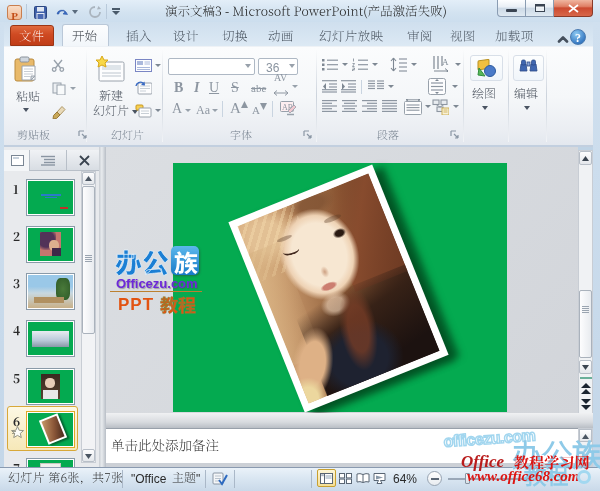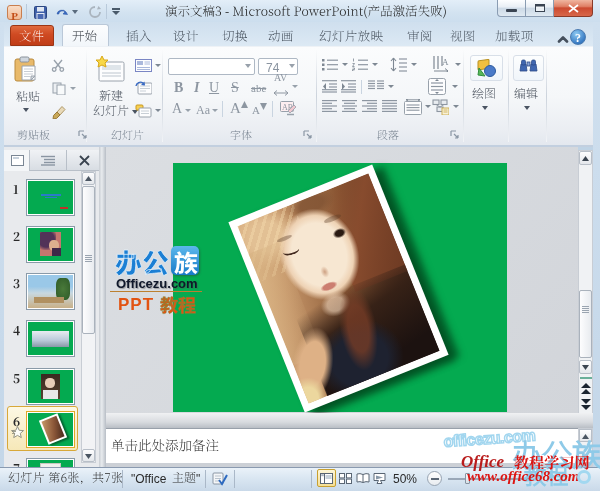--- a/index.html
+++ b/index.html
@@ -176,21 +176,21 @@
       <line x1="6" y1="9.5" x2="14" y2="9.5"></line>
     </g>
   </svg>
 <div class="abs" style="left:155px;top:109px;width:0;height:0;border-left:3px solid transparent;border-right:3px solid transparent;border-top:3.5px solid #7e8893"></div>
 <div style="position:absolute;left:111px;top:128px;line-height:0"><svg width="33" height="14" viewBox="0 -11.0 33 13.8" style="overflow:visible">
       <path d="M5.8 -6.5Q5.7 -6.4 5.6 -6.4Q5.4 -6.3 5.1 -6.4L5.4 -6.5Q5.2 -6.0 4.8 -5.5Q4.4 -4.9 4.0 -4.2Q3.5 -3.5 3.0 -2.9Q2.5 -2.2 2.0 -1.6Q1.4 -1.0 0.9 -0.5L0.9 -0.6H1.3Q1.2 -0.3 1.1 -0.2Q1.0 -0.0 0.9 0.0L0.5 -0.7Q0.5 -0.7 0.6 -0.7Q0.7 -0.7 0.7 -0.8Q0.8 -0.8 0.8 -0.8Q1.3 -1.3 1.7 -1.9Q2.2 -2.5 2.7 -3.2Q3.2 -3.9 3.6 -4.6Q4.0 -5.2 4.4 -5.9Q4.7 -6.5 4.9 -7.0ZM4.0 -8.8Q3.9 -8.6 3.8 -8.6Q3.6 -8.5 3.3 -8.6L3.6 -8.7Q3.4 -8.3 3.1 -7.7Q2.8 -7.2 2.5 -6.6Q2.1 -6.0 1.7 -5.5Q1.4 -4.9 1.0 -4.4L0.9 -4.6H1.3Q1.3 -4.3 1.2 -4.2Q1.1 -4.0 1.0 -3.9L0.6 -4.7Q0.6 -4.7 0.7 -4.7Q0.8 -4.8 0.8 -4.8Q1.2 -5.2 1.5 -5.8Q1.8 -6.3 2.1 -6.9Q2.5 -7.6 2.7 -8.2Q3.0 -8.7 3.1 -9.2ZM0.7 -0.6Q1.1 -0.7 1.9 -0.8Q2.6 -0.9 3.5 -1.1Q4.4 -1.2 5.4 -1.4L5.4 -1.2Q4.7 -1.0 3.5 -0.7Q2.3 -0.4 1.0 -0.2ZM0.8 -4.6Q1.1 -4.6 1.6 -4.7Q2.1 -4.7 2.7 -4.7Q3.3 -4.8 4.0 -4.8L4.0 -4.6Q3.5 -4.5 2.7 -4.4Q1.9 -4.2 1.0 -4.1ZM4.4 -2.9Q4.9 -2.5 5.2 -2.0Q5.5 -1.6 5.7 -1.2Q5.8 -0.8 5.8 -0.5Q5.9 -0.2 5.8 -0.1Q5.7 0.1 5.6 0.2Q5.4 0.2 5.3 0.0Q5.3 -0.4 5.1 -1.0Q5.0 -1.5 4.7 -2.0Q4.5 -2.5 4.2 -2.9ZM9.4 -8.0 9.8 -8.4 10.5 -7.8Q10.4 -7.7 10.0 -7.7Q10.0 -6.3 9.9 -5.2Q9.9 -4.1 9.8 -3.2Q9.8 -2.3 9.7 -1.6Q9.6 -0.9 9.4 -0.4Q9.3 0.0 9.2 0.2Q8.9 0.5 8.6 0.7Q8.3 0.8 8.0 0.8Q8.0 0.7 8.0 0.6Q7.9 0.4 7.8 0.4Q7.7 0.3 7.4 0.2Q7.1 0.2 6.8 0.1L6.8 -0.1Q7.1 -0.1 7.4 -0.0Q7.7 -0.0 7.9 0.0Q8.2 0.0 8.3 0.0Q8.5 0.0 8.6 0.0Q8.6 -0.0 8.7 -0.1Q9.0 -0.4 9.1 -1.4Q9.3 -2.4 9.4 -4.1Q9.5 -5.8 9.5 -8.0ZM9.9 -8.0V-7.7H4.8L4.7 -8.0Z M14.8 -8.2H20.3L20.7 -8.7Q20.7 -8.7 20.8 -8.6Q20.9 -8.6 21.0 -8.5Q21.2 -8.4 21.3 -8.2Q21.4 -8.1 21.5 -8.0Q21.5 -7.8 21.3 -7.8H14.9ZM13.5 -9.1 14.4 -9.0Q14.4 -8.8 14.3 -8.8Q14.2 -8.7 14.0 -8.7Q14.0 -7.2 14.0 -6.0Q14.0 -4.9 13.9 -3.8Q13.8 -2.8 13.5 -2.0Q13.3 -1.2 12.8 -0.5Q12.4 0.2 11.6 0.7L11.4 0.5Q12.1 0.0 12.5 -0.7Q12.9 -1.4 13.2 -2.2Q13.4 -3.1 13.4 -4.1Q13.5 -5.1 13.5 -6.4Q13.5 -7.6 13.5 -9.1ZM13.6 -2.8Q14.3 -2.5 14.7 -2.2Q15.2 -1.9 15.4 -1.6Q15.7 -1.3 15.8 -1.0Q15.9 -0.8 15.8 -0.6Q15.8 -0.5 15.7 -0.4Q15.6 -0.4 15.4 -0.5Q15.3 -0.8 14.9 -1.3Q14.6 -1.7 14.2 -2.0Q13.8 -2.4 13.4 -2.7ZM15.3 -7.0 16.0 -6.5Q16.0 -6.4 15.9 -6.4Q15.7 -6.3 15.6 -6.4Q15.4 -6.2 15.2 -6.0Q14.9 -5.7 14.6 -5.5Q14.3 -5.2 14.0 -5.0L13.9 -5.1Q14.1 -5.4 14.4 -5.7Q14.7 -6.1 14.9 -6.4Q15.1 -6.8 15.3 -7.0ZM12.5 -6.7H12.7Q12.7 -6.0 12.7 -5.5Q12.6 -5.0 12.5 -4.7Q12.3 -4.4 12.1 -4.2Q11.9 -4.1 11.7 -4.1Q11.6 -4.1 11.5 -4.2Q11.4 -4.2 11.5 -4.4Q11.5 -4.5 11.7 -4.7Q11.8 -4.8 12.0 -5.0Q12.2 -5.3 12.3 -5.7Q12.5 -6.1 12.5 -6.7ZM18.6 -8.1H19.1V-0.2Q19.1 0.1 19.0 0.3Q19.0 0.5 18.8 0.6Q18.5 0.8 18.1 0.8Q18.1 0.7 18.0 0.6Q18.0 0.5 17.9 0.4Q17.7 0.3 17.5 0.2Q17.3 0.2 16.9 0.1V-0.1Q16.9 -0.1 17.1 -0.0Q17.2 -0.0 17.5 -0.0Q17.8 0.0 18.0 0.0Q18.2 0.0 18.3 0.0Q18.5 0.0 18.5 -0.0Q18.6 -0.1 18.6 -0.2Z M24.5 -8.8 25.3 -8.7Q25.3 -8.6 25.2 -8.5Q25.2 -8.4 24.9 -8.4V-4.9Q24.9 -4.1 24.8 -3.3Q24.8 -2.5 24.5 -1.8Q24.3 -1.0 23.8 -0.4Q23.3 0.3 22.6 0.8L22.4 0.6Q23.3 -0.1 23.7 -0.9Q24.1 -1.8 24.3 -2.8Q24.5 -3.8 24.5 -4.9ZM28.2 -9.2 29.0 -9.1Q29.0 -9.0 28.9 -8.9Q28.8 -8.9 28.7 -8.8V-6.2H28.2ZM24.7 -6.3H31.2L31.6 -6.8Q31.6 -6.8 31.7 -6.8Q31.8 -6.7 31.9 -6.6Q32.1 -6.5 32.2 -6.4Q32.4 -6.2 32.5 -6.1Q32.5 -6.0 32.4 -6.0Q32.3 -6.0 32.2 -6.0H24.7ZM24.7 -3.9H29.5V-3.5H24.7ZM28.9 -3.9H28.8L29.1 -4.2L29.9 -3.6Q29.9 -3.6 29.7 -3.5Q29.6 -3.4 29.4 -3.4V0.7Q29.4 0.7 29.3 0.8Q29.2 0.8 29.1 0.8Q29.1 0.8 29.0 0.8H28.9Z" fill="#6a7684"></path>
     </svg></div>
 <div class="abs" style="left:168px;top:58px;width:87px;height:17px;background:#fff;border:1px solid #aeb8c4;border-radius:2px"></div>
 <div class="abs" style="left:245px;top:64px;width:0;height:0;border-left:3.5px solid transparent;border-right:3.5px solid transparent;border-top:4px solid #98a1ab"></div>
 <div class="abs" style="left:258px;top:58px;width:40px;height:17px;background:#fff;border:1px solid #aeb8c4;border-radius:2px"></div>
-<div class="abs" style="left:266px;top:61px;color:#8a94a0;font:12px 'Liberation Sans'">74</div>
+<div class="abs" style="left:266px;top:61px;color:#8a94a0;font:12px 'Liberation Sans'">36</div>
 <div class="abs" style="left:289px;top:64px;width:0;height:0;border-left:3.5px solid transparent;border-right:3.5px solid transparent;border-top:4px solid #98a1ab"></div>
 <div class="abs" style="left:174px;top:80px;color:#8d96a1;font:bold 14px 'Liberation Serif'">B</div>
 <div class="abs" style="left:194px;top:80px;color:#8d96a1;font:bold italic 14px 'Liberation Serif'">I</div>
 <div class="abs" style="left:209px;top:80px;color:#8d96a1;font:14px 'Liberation Serif';text-decoration:underline">U</div>
 <div class="abs" style="left:231px;top:80px;color:#8d96a1;font:14px 'Liberation Serif';text-decoration:line-through">S</div>
 <div class="abs" style="left:251px;top:82px;color:#8d96a1;font:11px 'Liberation Serif';text-decoration:line-through">abe</div>
 <div class="abs" style="left:274px;top:72px;color:#8d96a1;font:10px 'Liberation Serif'">AV</div>
 <svg class="abs" style="left:274px;top:90px" width="14" height="6" viewBox="0 0 14 6">
     <path d="M0 3 h14 M0 3 l3 -2.5 M0 3 l3 2.5 M14 3 l-3 -2.5 M14 3 l-3 2.5" stroke="#8d96a1" stroke-width="1"></path>
   </svg>
@@ -536,21 +536,21 @@
 <div class="abs" style="left:50px;top:84px;width:25px;height:12px;background:radial-gradient(ellipse 11px 5px,#cc7e70 55%,rgba(204,126,112,0) 82%)"></div>
 </div>
   </div>
 <svg class="abs" style="left:115px;top:246px;overflow:visible" width="58" height="30" viewBox="0 -27 58 30">
     <path d="M2.1 -18.7H18.9V-14.7H2.1ZM16.8 -18.7H21.2Q21.2 -18.7 21.2 -18.3Q21.2 -17.9 21.2 -17.4Q21.2 -17.0 21.2 -16.7Q21.1 -12.6 20.9 -9.6Q20.8 -6.7 20.5 -4.7Q20.3 -2.8 20.0 -1.6Q19.8 -0.5 19.4 0.1Q18.7 1.0 18.0 1.4Q17.3 1.7 16.4 1.9Q15.6 2.1 14.4 2.1Q13.2 2.1 12.0 2.1Q11.9 1.2 11.5 -0.1Q11.1 -1.3 10.6 -2.2Q11.7 -2.1 12.7 -2.0Q13.7 -2.0 14.3 -2.0Q14.6 -2.0 14.9 -2.1Q15.1 -2.2 15.4 -2.5Q15.7 -2.8 15.9 -3.9Q16.2 -4.9 16.3 -6.7Q16.5 -8.6 16.6 -11.3Q16.7 -14.0 16.8 -17.8ZM8.9 -23.0H13.2V-16.8Q13.2 -15.0 13.1 -13.0Q12.9 -10.9 12.4 -8.8Q11.9 -6.6 10.9 -4.5Q9.9 -2.4 8.2 -0.6Q6.5 1.3 4.0 2.8Q3.7 2.3 3.1 1.7Q2.5 1.1 1.9 0.5Q1.2 -0.1 0.7 -0.5Q2.9 -1.7 4.4 -3.3Q5.9 -4.9 6.8 -6.6Q7.7 -8.4 8.2 -10.2Q8.6 -12.0 8.8 -13.7Q8.9 -15.4 8.9 -16.9ZM3.9 -13.7 7.6 -12.2Q7.0 -11.0 6.4 -9.6Q5.8 -8.3 5.2 -7.0Q4.5 -5.7 3.9 -4.6L0.1 -6.7Q0.8 -7.6 1.5 -8.8Q2.2 -9.9 2.9 -11.2Q3.5 -12.4 3.9 -13.7ZM20.2 -12.8 23.8 -14.1Q24.3 -12.7 24.9 -11.2Q25.4 -9.7 25.9 -8.2Q26.4 -6.8 26.7 -5.7L22.8 -4.1Q22.6 -5.2 22.2 -6.7Q21.7 -8.2 21.2 -9.8Q20.7 -11.4 20.2 -12.8Z M42.8 -7.2 46.6 -8.9Q47.7 -7.4 48.8 -5.7Q49.9 -4.0 50.9 -2.4Q51.9 -0.7 52.5 0.6L48.6 2.7Q48.0 1.4 47.0 -0.3Q46.1 -2.1 45.0 -3.9Q43.8 -5.7 42.8 -7.2ZM34.6 -22.6 39.0 -21.4Q38.1 -19.2 36.9 -17.1Q35.7 -14.9 34.3 -13.1Q32.9 -11.3 31.5 -10.0Q31.1 -10.4 30.5 -10.9Q29.8 -11.5 29.1 -12.0Q28.4 -12.5 27.8 -12.8Q29.3 -13.9 30.6 -15.5Q31.8 -17.0 32.9 -18.8Q33.9 -20.7 34.6 -22.6ZM46.1 -22.8Q46.6 -21.6 47.5 -20.3Q48.3 -19.0 49.3 -17.8Q50.3 -16.6 51.3 -15.4Q52.4 -14.3 53.4 -13.4Q52.8 -13.0 52.2 -12.4Q51.6 -11.9 51.0 -11.2Q50.5 -10.6 50.1 -10.0Q49.1 -11.2 48.0 -12.5Q47.0 -13.8 45.9 -15.2Q44.8 -16.7 43.9 -18.2Q43.0 -19.7 42.2 -21.2ZM30.9 1.5Q30.8 1.0 30.6 0.3Q30.3 -0.5 30.0 -1.3Q29.7 -2.1 29.4 -2.7Q30.1 -2.9 30.7 -3.4Q31.2 -3.9 32.0 -4.8Q32.5 -5.2 33.2 -6.2Q34.0 -7.3 34.9 -8.7Q35.8 -10.1 36.7 -11.8Q37.6 -13.4 38.4 -15.1L42.8 -13.3Q41.6 -10.9 40.0 -8.6Q38.5 -6.4 36.9 -4.4Q35.2 -2.4 33.7 -0.8V-0.7Q33.7 -0.7 33.3 -0.5Q32.8 -0.2 32.3 0.1Q31.8 0.4 31.3 0.8Q30.9 1.2 30.9 1.5ZM30.9 1.5 30.8 -1.9 33.2 -3.3 46.3 -4.2Q46.5 -3.3 46.7 -2.3Q47.0 -1.2 47.2 -0.5Q44.0 -0.2 41.7 0.0Q39.3 0.3 37.7 0.4Q36.0 0.6 34.9 0.7Q33.7 0.8 33.0 0.9Q32.2 1.1 31.8 1.2Q31.3 1.3 30.9 1.5Z" fill="#1b7fd4" stroke="#e8f4fc" stroke-width="0.8"></path>
   </svg>
 <div class="abs" style="left:171px;top:246px;width:28px;height:29px;background:linear-gradient(#5cb8ec,#177ac8);border-radius:5px;box-shadow:1px 1px 2px rgba(60,60,60,0.5)"></div>
 <div style="position:absolute;left:174px;top:248px;line-height:0"><svg width="24" height="30" viewBox="0 -24.0 24 30.0" style="overflow:visible">
       <path d="M12.8 -17.8H23.1V-15.0H12.8ZM13.0 -20.5 15.8 -19.8Q15.1 -17.6 14.0 -15.5Q12.9 -13.5 11.7 -12.1Q11.4 -12.3 11.0 -12.7Q10.5 -13.0 10.1 -13.3Q9.6 -13.6 9.3 -13.8Q10.5 -15.0 11.5 -16.8Q12.4 -18.6 13.0 -20.5ZM13.9 -12.6H22.4V-9.9H13.9ZM11.0 -7.7H23.1V-4.8H11.0ZM13.9 -14.7 16.7 -14.0Q16.1 -12.3 15.2 -10.6Q14.2 -8.9 13.2 -7.8Q12.9 -8.1 12.5 -8.4Q12.0 -8.7 11.5 -9.0Q11.1 -9.3 10.7 -9.5Q11.8 -10.4 12.6 -11.8Q13.4 -13.2 13.9 -14.7ZM18.7 -5.7Q19.3 -3.9 20.6 -2.5Q21.8 -1.1 23.6 -0.3Q23.1 0.1 22.5 0.8Q21.9 1.5 21.6 2.1Q19.7 1.0 18.4 -0.8Q17.1 -2.7 16.3 -5.0ZM15.7 -11.0H18.7V-7.3Q18.7 -6.2 18.4 -4.9Q18.2 -3.7 17.5 -2.4Q16.8 -1.2 15.5 0.0Q14.2 1.2 12.2 2.2Q11.9 1.7 11.3 1.0Q10.7 0.4 10.2 0.0Q12.1 -0.8 13.2 -1.7Q14.3 -2.6 14.8 -3.6Q15.4 -4.6 15.5 -5.6Q15.7 -6.5 15.7 -7.4ZM0.7 -16.8H10.3V-13.9H0.7ZM4.8 -11.3H8.6V-8.4H4.8ZM2.8 -15.1H5.8Q5.8 -11.4 5.6 -8.2Q5.3 -4.9 4.7 -2.3Q4.0 0.3 2.5 2.2Q2.2 1.6 1.5 1.0Q0.9 0.3 0.3 -0.1Q1.3 -1.3 1.8 -2.9Q2.3 -4.4 2.5 -6.3Q2.7 -8.2 2.8 -10.4Q2.8 -12.6 2.8 -15.1ZM7.1 -11.3H10.0Q10.0 -11.3 10.0 -11.1Q10.0 -10.9 10.0 -10.6Q10.0 -10.3 10.0 -10.1Q10.0 -7.5 9.9 -5.6Q9.9 -3.7 9.8 -2.4Q9.7 -1.2 9.6 -0.5Q9.4 0.2 9.2 0.5Q8.9 1.1 8.5 1.3Q8.1 1.5 7.5 1.6Q7.1 1.7 6.4 1.7Q5.7 1.8 5.0 1.8Q4.9 1.1 4.7 0.3Q4.5 -0.5 4.2 -1.0Q4.7 -1.0 5.2 -1.0Q5.7 -1.0 5.9 -1.0Q6.2 -1.0 6.3 -1.0Q6.5 -1.1 6.6 -1.3Q6.8 -1.6 6.9 -2.5Q7.0 -3.5 7.1 -5.5Q7.1 -7.4 7.1 -10.8ZM2.9 -19.4 5.5 -20.7Q6.1 -20.0 6.8 -19.1Q7.5 -18.3 7.8 -17.6L5.1 -16.2Q4.8 -16.8 4.1 -17.7Q3.5 -18.7 2.9 -19.4Z" fill="#ffffff"></path>
     </svg></div>
-<div class="abs" style="left:116px;top:276px;font:bold 13px 'Liberation Sans';color:#0f172a;text-shadow:1px 1px 1px rgba(80,80,80,0.45)">Officezu.com</div>
+<div class="abs" style="left:116px;top:276px;font:bold 13px 'Liberation Sans';color:#6d28d9;text-shadow:1px 1px 1px rgba(80,80,80,0.45)">Officezu.com</div>
 <div class="abs" style="left:110px;top:291px;width:92px;height:1px;background:#bc8030"></div>
 <div class="abs" style="left:118px;top:295px;font:bold 17px 'Liberation Sans';color:#e25312;letter-spacing:1px">PPT</div>
 <svg class="abs" style="left:160px;top:294px;overflow:visible" width="40" height="22" viewBox="0 -18 40 22">
     <path d="M2.1 -7.9H7.1V-6.1H2.1ZM1.2 -13.8H7.0V-11.8H1.2ZM0.5 -10.7H9.3V-8.7H0.5ZM3.1 -15.3H5.3V-9.7H3.1ZM8.1 -14.9 10.3 -14.3Q9.0 -10.9 6.8 -8.4Q4.6 -5.8 1.8 -4.2Q1.7 -4.5 1.4 -4.8Q1.1 -5.2 0.8 -5.5Q0.5 -5.8 0.2 -6.0Q2.9 -7.4 4.9 -9.7Q7.0 -11.9 8.1 -14.9ZM4.0 -4.9H6.3V-0.6Q6.3 0.2 6.1 0.6Q5.9 1.0 5.4 1.3Q4.9 1.5 4.3 1.6Q3.6 1.6 2.8 1.6Q2.7 1.2 2.5 0.6Q2.3 0.0 2.1 -0.4Q2.6 -0.4 3.1 -0.4Q3.6 -0.4 3.7 -0.4Q3.9 -0.4 4.0 -0.4Q4.0 -0.5 4.0 -0.6ZM6.6 -7.9H7.1L7.5 -8.0L8.8 -7.0Q8.1 -6.1 7.1 -5.2Q6.1 -4.3 5.2 -3.7Q5.0 -4.0 4.6 -4.3Q4.3 -4.7 4.0 -4.9Q4.5 -5.2 5.0 -5.7Q5.5 -6.2 6.0 -6.6Q6.4 -7.1 6.6 -7.5ZM0.4 -3.7Q1.6 -3.8 3.1 -3.9Q4.5 -4.0 6.2 -4.1Q7.8 -4.2 9.4 -4.3V-2.3Q7.8 -2.2 6.3 -2.0Q4.7 -1.9 3.3 -1.8Q1.9 -1.7 0.7 -1.6ZM10.8 -12.1H17.5V-9.9H10.8ZM11.0 -15.4 13.4 -15.0Q13.1 -13.2 12.6 -11.4Q12.1 -9.7 11.5 -8.2Q10.8 -6.7 10.0 -5.6Q9.8 -5.9 9.4 -6.2Q9.1 -6.5 8.7 -6.8Q8.3 -7.2 8.1 -7.3Q8.8 -8.3 9.4 -9.5Q10.0 -10.8 10.4 -12.3Q10.8 -13.8 11.0 -15.4ZM14.1 -10.7 16.5 -10.5Q16.2 -7.4 15.4 -5.1Q14.5 -2.8 13.1 -1.1Q11.7 0.6 9.4 1.7Q9.3 1.5 9.0 1.0Q8.8 0.6 8.5 0.2Q8.3 -0.2 8.0 -0.4Q10.0 -1.3 11.3 -2.7Q12.5 -4.1 13.2 -6.1Q13.9 -8.1 14.1 -10.7ZM12.2 -10.4Q12.5 -8.1 13.2 -6.2Q13.8 -4.2 14.9 -2.7Q16.0 -1.3 17.7 -0.4Q17.4 -0.2 17.1 0.2Q16.8 0.6 16.5 1.0Q16.2 1.4 16.0 1.7Q14.2 0.6 13.0 -1.1Q11.9 -2.8 11.2 -5.1Q10.4 -7.3 10.0 -10.0Z M29.2 -6.6H31.6V0.6H29.2ZM25.7 -7.5H35.1V-5.5H25.7ZM25.0 -0.8H35.5V1.3H25.0ZM26.1 -4.1H34.6V-2.2H26.1ZM28.4 -12.7V-10.4H32.3V-12.7ZM26.2 -14.7H34.6V-8.4H26.2ZM21.2 -13.6H23.5V1.7H21.2ZM18.7 -10.3H25.3V-8.1H18.7ZM21.3 -9.4 22.7 -8.8Q22.4 -7.8 22.1 -6.8Q21.7 -5.7 21.3 -4.7Q20.9 -3.7 20.4 -2.7Q19.9 -1.8 19.4 -1.2Q19.2 -1.7 18.9 -2.3Q18.6 -3.0 18.3 -3.4Q18.8 -4.0 19.2 -4.7Q19.7 -5.4 20.1 -6.2Q20.5 -7.0 20.8 -7.9Q21.1 -8.7 21.3 -9.4ZM24.0 -15.2 25.6 -13.3Q24.7 -13.0 23.6 -12.7Q22.5 -12.4 21.3 -12.2Q20.2 -12.0 19.1 -11.9Q19.0 -12.3 18.8 -12.8Q18.6 -13.3 18.4 -13.7Q19.4 -13.9 20.5 -14.1Q21.5 -14.3 22.4 -14.6Q23.3 -14.9 24.0 -15.2ZM23.5 -7.7Q23.6 -7.6 24.0 -7.3Q24.3 -6.9 24.7 -6.6Q25.0 -6.2 25.3 -5.8Q25.6 -5.5 25.8 -5.4L24.4 -3.5Q24.3 -3.8 24.0 -4.3Q23.8 -4.7 23.5 -5.2Q23.2 -5.7 22.9 -6.1Q22.6 -6.5 22.4 -6.8Z" fill="#e25312" stroke="#7a8a3a" stroke-width="0.5"></path>
   </svg>
 <div class="abs" style="left:578px;top:150px;width:15px;height:270px;background:#f0f2f4;border:1px solid #c8cdd4"></div>
 <div class="abs" style="left:579px;top:151px;width:13px;height:14px;background:linear-gradient(#fdfdfe,#e4e7eb);border:1px solid #b8bfc8;border-radius:2px"></div>
 <svg class="abs" style="left:582px;top:156px" width="7" height="5" viewBox="0 0 7 5">
     <path d="M0 5 L3.5 0 L7 5 Z" fill="#3a4450"></path>
   </svg>
@@ -618,21 +618,21 @@
     </g>
   </svg>
 <svg class="abs" style="left:356px;top:473px" width="14" height="11" viewBox="0 0 14 11">
     <path d="M1 1 Q4 0 7 1.5 Q10 0 13 1 L13 9 Q10 8 7 9.5 Q4 8 1 9 Z" fill="#fff" stroke="#5a6674"></path>
     <line x1="7" y1="1.5" x2="7" y2="9.5" stroke="#5a6674"></line>
   </svg>
 <svg class="abs" style="left:373px;top:473px" width="13" height="11" viewBox="0 0 13 11">
     <path d="M1 0.5 h11 v7 h-4.5 l1.5 3 h-5 l1.5 -3 H1 Z" fill="#fff" stroke="#5a6674"></path>
     <path d="M3 2.5 l7 2 -7 2 z" fill="#8898a8"></path>
   </svg>
-<div class="abs" style="left:393px;top:472px;font:12px 'Liberation Sans';color:#2a2a2a">50%</div>
+<div class="abs" style="left:393px;top:472px;font:12px 'Liberation Sans';color:#2a2a2a">64%</div>
 <div class="abs" style="left:427px;top:471px;width:15px;height:15px;border-radius:50%;background:linear-gradient(#fefefe,#e8ecf0);border:1px solid #98a4b2"></div>
 <div class="abs" style="left:431px;top:478px;width:8px;height:1.6px;background:#5a6674"></div>
 <div class="abs" style="left:448px;top:478px;width:82px;height:1.6px;background:#9aa8b8"></div>
 <div class="abs" style="left:465px;top:473px;width:5px;height:11px;background:linear-gradient(#f8fafc,#d8e0e8);border:1px solid #8894a2;border-radius:1px"></div>
 <svg class="abs" style="left:444px;top:431px;overflow:visible" width="100" height="24" viewBox="0 -16 100 24">
     <g transform="rotate(-4 0 0)">
       <path d="M9.1 -4.2Q9.1 -2.2 8.0 -1.0Q6.9 0.2 4.9 0.2Q2.9 0.2 1.8 -1.0Q0.6 -2.2 0.6 -4.2Q0.6 -6.3 1.8 -7.4Q2.9 -8.6 4.9 -8.6Q7.0 -8.6 8.1 -7.5Q9.1 -6.4 9.1 -4.2ZM6.9 -4.2Q6.9 -5.7 6.4 -6.4Q5.9 -7.1 4.9 -7.1Q2.9 -7.1 2.9 -4.2Q2.9 -2.8 3.4 -2.1Q3.9 -1.3 4.8 -1.3Q6.9 -1.3 6.9 -4.2Z M13.0 -7.0V0.0H10.8V-7.0H9.5V-8.5H10.8V-9.3Q10.8 -10.5 11.4 -11.0Q12.0 -11.6 13.2 -11.6Q13.9 -11.6 14.6 -11.5V-10.1Q14.3 -10.1 14.0 -10.1Q13.4 -10.1 13.2 -9.9Q13.0 -9.7 13.0 -9.1V-8.5H14.6V-7.0Z M17.8 -7.0V0.0H15.6V-7.0H14.4V-8.5H15.6V-9.3Q15.6 -10.5 16.2 -11.0Q16.8 -11.6 18.1 -11.6Q18.7 -11.6 19.5 -11.5V-10.1Q19.1 -10.1 18.8 -10.1Q18.3 -10.1 18.0 -9.9Q17.8 -9.7 17.8 -9.1V-8.5H19.5V-7.0Z M20.0 -10.0V-11.6H22.2V-10.0ZM20.0 0.0V-8.5H22.2V0.0Z M27.5 0.2Q25.6 0.2 24.5 -1.0Q23.5 -2.1 23.5 -4.2Q23.5 -6.3 24.6 -7.4Q25.6 -8.6 27.5 -8.6Q29.0 -8.6 30.0 -7.9Q31.0 -7.1 31.2 -5.8L29.0 -5.7Q28.9 -6.3 28.6 -6.7Q28.2 -7.1 27.5 -7.1Q25.8 -7.1 25.8 -4.3Q25.8 -1.3 27.5 -1.3Q28.2 -1.3 28.6 -1.7Q29.0 -2.1 29.1 -2.9L31.3 -2.8Q31.2 -1.9 30.7 -1.3Q30.2 -0.6 29.4 -0.2Q28.5 0.2 27.5 0.2Z M35.9 0.2Q33.9 0.2 32.9 -1.0Q31.9 -2.1 31.9 -4.3Q31.9 -6.4 32.9 -7.5Q34.0 -8.6 35.9 -8.6Q37.7 -8.6 38.7 -7.4Q39.6 -6.2 39.6 -3.9V-3.8H34.2Q34.2 -2.6 34.7 -1.9Q35.1 -1.3 36.0 -1.3Q37.1 -1.3 37.4 -2.3L39.5 -2.1Q38.6 0.2 35.9 0.2ZM35.9 -7.2Q35.1 -7.2 34.7 -6.7Q34.2 -6.1 34.2 -5.2H37.5Q37.4 -6.2 37.0 -6.7Q36.6 -7.2 35.9 -7.2Z M40.3 0.0V-1.6L44.3 -6.9H40.6V-8.5H46.7V-6.9L42.8 -1.6H47.1V0.0Z M50.4 -8.5V-3.7Q50.4 -1.5 51.9 -1.5Q52.7 -1.5 53.1 -2.2Q53.6 -2.9 53.6 -3.9V-8.5H55.8V-1.9Q55.8 -0.8 55.9 0.0H53.8Q53.7 -1.1 53.7 -1.7H53.7Q53.2 -0.7 52.6 -0.3Q51.9 0.2 50.9 0.2Q49.6 0.2 48.9 -0.7Q48.2 -1.5 48.2 -3.1V-8.5Z M57.5 0.0V-2.4H59.8V0.0Z M65.0 0.2Q63.1 0.2 62.1 -1.0Q61.0 -2.1 61.0 -4.2Q61.0 -6.3 62.1 -7.4Q63.1 -8.6 65.1 -8.6Q66.6 -8.6 67.5 -7.9Q68.5 -7.1 68.8 -5.8L66.5 -5.7Q66.5 -6.3 66.1 -6.7Q65.7 -7.1 65.0 -7.1Q63.3 -7.1 63.3 -4.3Q63.3 -1.3 65.0 -1.3Q65.7 -1.3 66.1 -1.7Q66.5 -2.1 66.6 -2.9L68.8 -2.8Q68.7 -1.9 68.2 -1.3Q67.7 -0.6 66.9 -0.2Q66.1 0.2 65.0 0.2Z M77.9 -4.2Q77.9 -2.2 76.8 -1.0Q75.7 0.2 73.6 0.2Q71.7 0.2 70.5 -1.0Q69.4 -2.2 69.4 -4.2Q69.4 -6.3 70.5 -7.4Q71.7 -8.6 73.7 -8.6Q75.8 -8.6 76.8 -7.5Q77.9 -6.4 77.9 -4.2ZM75.6 -4.2Q75.6 -5.7 75.1 -6.4Q74.7 -7.1 73.7 -7.1Q71.7 -7.1 71.7 -4.2Q71.7 -2.8 72.2 -2.1Q72.7 -1.3 73.6 -1.3Q75.6 -1.3 75.6 -4.2Z M84.2 0.0V-4.7Q84.2 -7.0 82.9 -7.0Q82.2 -7.0 81.8 -6.3Q81.4 -5.6 81.4 -4.5V0.0H79.2V-6.6Q79.2 -7.2 79.2 -7.7Q79.1 -8.1 79.1 -8.5H81.2Q81.2 -8.3 81.3 -7.7Q81.3 -7.0 81.3 -6.8H81.3Q81.8 -7.7 82.4 -8.2Q83.0 -8.6 83.8 -8.6Q85.7 -8.6 86.2 -6.8H86.2Q86.6 -7.8 87.2 -8.2Q87.8 -8.6 88.8 -8.6Q90.0 -8.6 90.6 -7.8Q91.3 -6.9 91.3 -5.4V0.0H89.1V-4.7Q89.1 -7.0 87.8 -7.0Q87.2 -7.0 86.8 -6.3Q86.4 -5.7 86.3 -4.6V0.0Z" fill="none" stroke="#a2d6ef" stroke-width="1.5"></path>
     </g>
   </svg>
 <svg class="abs" style="left:512px;top:436px;overflow:visible" width="90" height="40" viewBox="0 -30 90 40">

